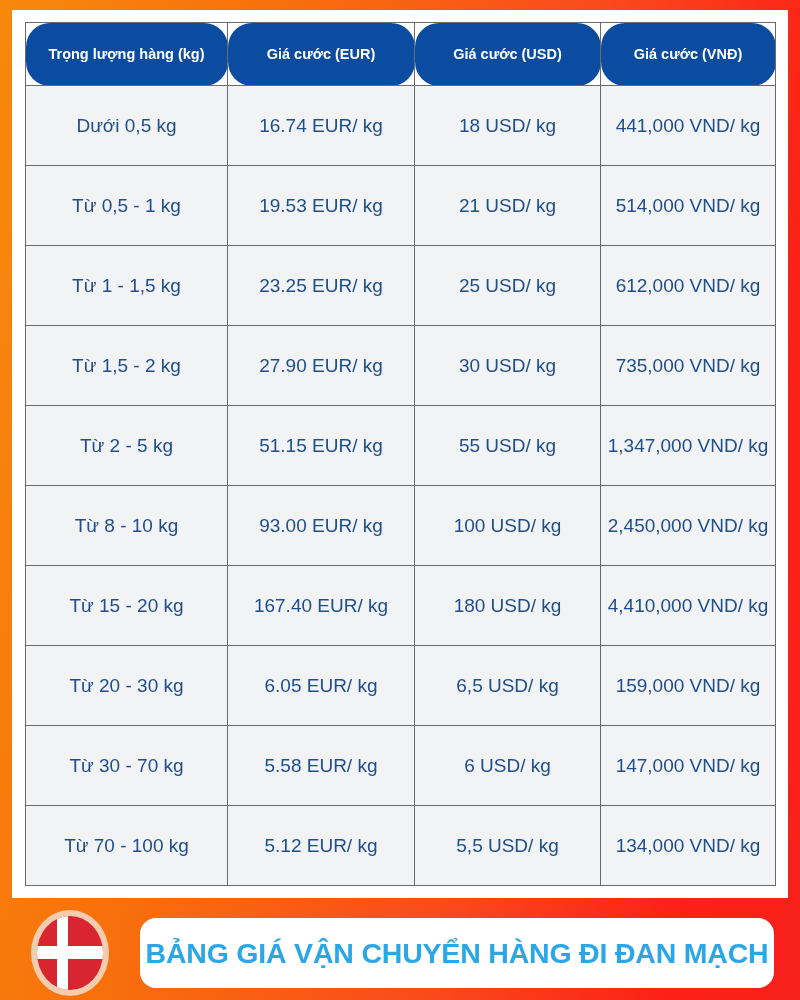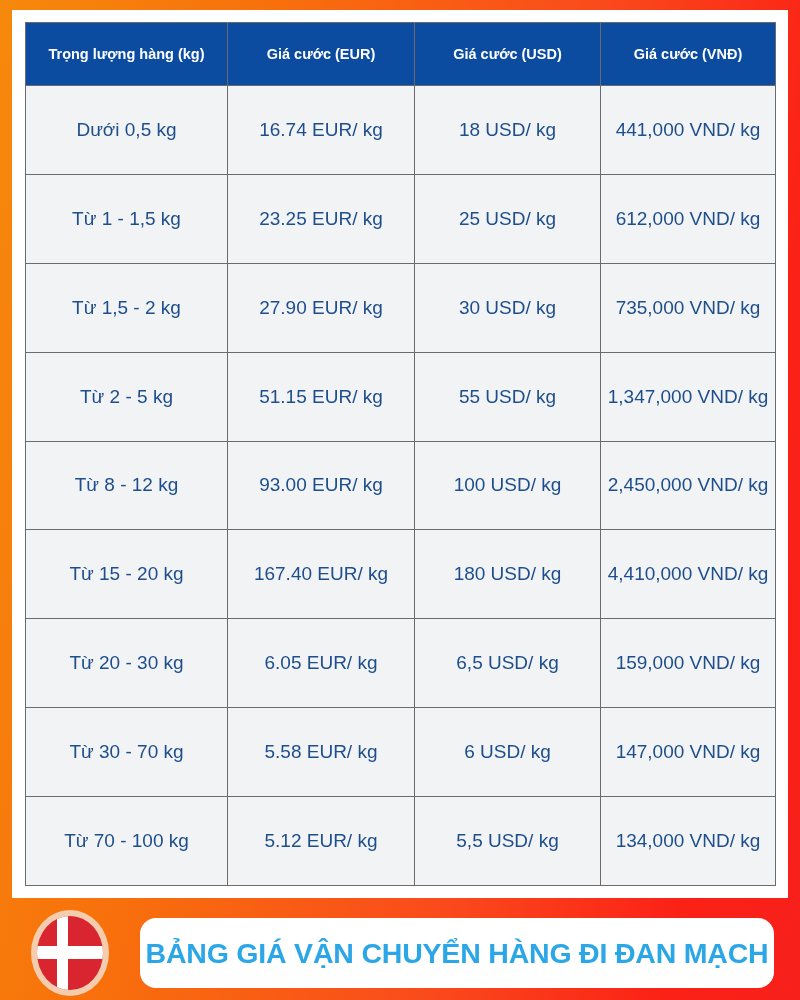--- a/index.html
+++ b/index.html
@@ -53,20 +53,21 @@
   }
 
   thead th {
     background: #0B4CA0;
     color: #ffffff;
     font-size: 14.5px;
     font-weight: bold;
     height: 62px;
     border-color: #0B4CA0;
     border-bottom: 1px solid #143e77;
+    border-radius: 24px;
   }
   thead th + th { border-left: 1px solid #1a5fbb; }
 
   tbody td {
     background: #F1F3F5;
     color: #1E4E8C;
     font-size: 19px;
     height: 62.5px;
     border-color: #787878;
   }
@@ -166,39 +167,45 @@
         </tr>
       </thead>
       <tbody id="rate-body">
           <tr>
             <td>Dưới 0,5 kg</td>
             <td>16.74 EUR/ kg</td>
             <td>18 USD/ kg</td>
             <td>441,000 VND/ kg</td>
           </tr>
           <tr>
+            <td>Từ 0,5 - 1 kg</td>
+            <td>19.53 EUR/ kg</td>
+            <td>21 USD/ kg</td>
+            <td>514,000 VND/ kg</td>
+          </tr>
+          <tr>
             <td>Từ 1 - 1,5 kg</td>
             <td>23.25 EUR/ kg</td>
             <td>25 USD/ kg</td>
             <td>612,000 VND/ kg</td>
           </tr>
           <tr>
             <td>Từ 1,5 - 2 kg</td>
             <td>27.90 EUR/ kg</td>
             <td>30 USD/ kg</td>
             <td>735,000 VND/ kg</td>
           </tr>
           <tr>
             <td>Từ 2 - 5 kg</td>
             <td>51.15 EUR/ kg</td>
             <td>55 USD/ kg</td>
             <td>1,347,000 VND/ kg</td>
           </tr>
           <tr>
-            <td>Từ 8 - 12 kg</td>
+            <td>Từ 8 - 10 kg</td>
             <td>93.00 EUR/ kg</td>
             <td>100 USD/ kg</td>
             <td>2,450,000 VND/ kg</td>
           </tr>
           <tr>
             <td>Từ 15 - 20 kg</td>
             <td>167.40 EUR/ kg</td>
             <td>180 USD/ kg</td>
             <td>4,410,000 VND/ kg</td>
           </tr>

